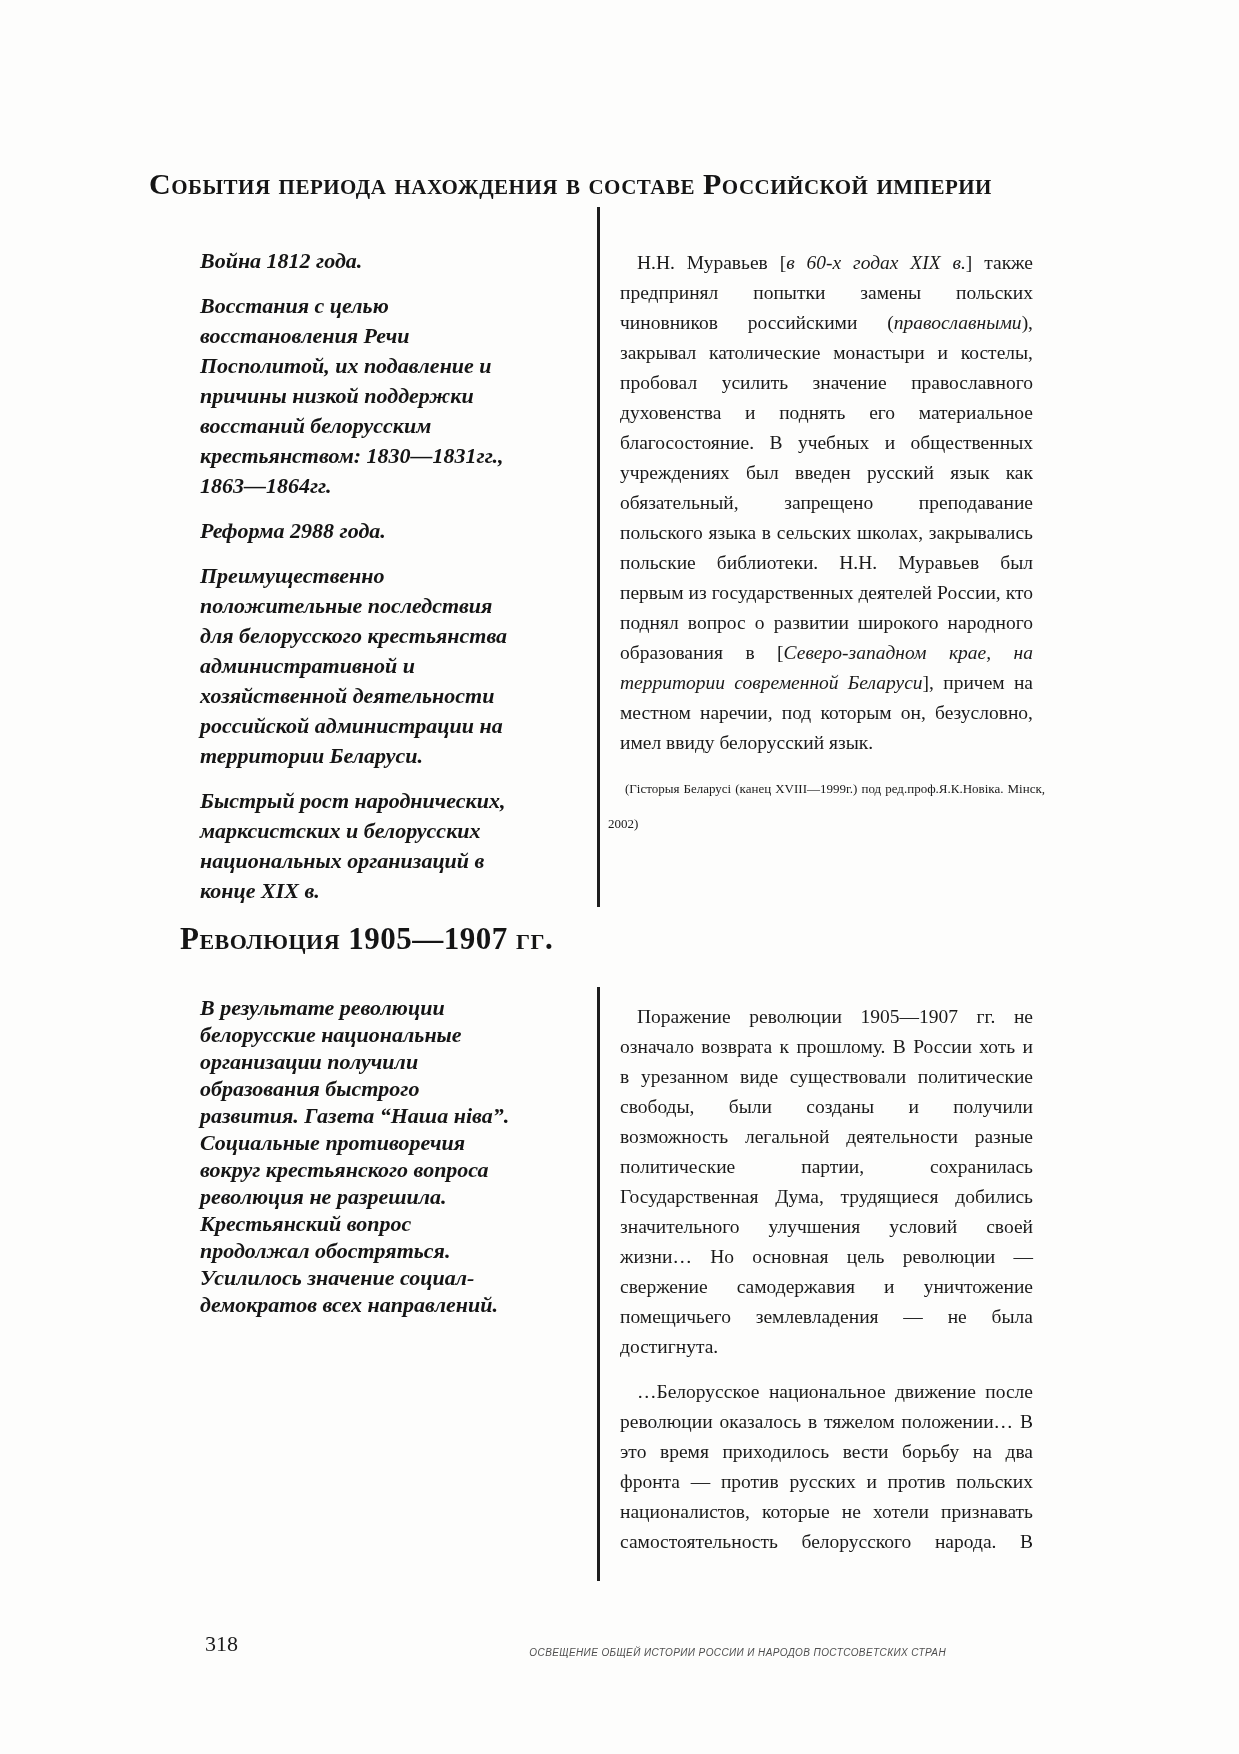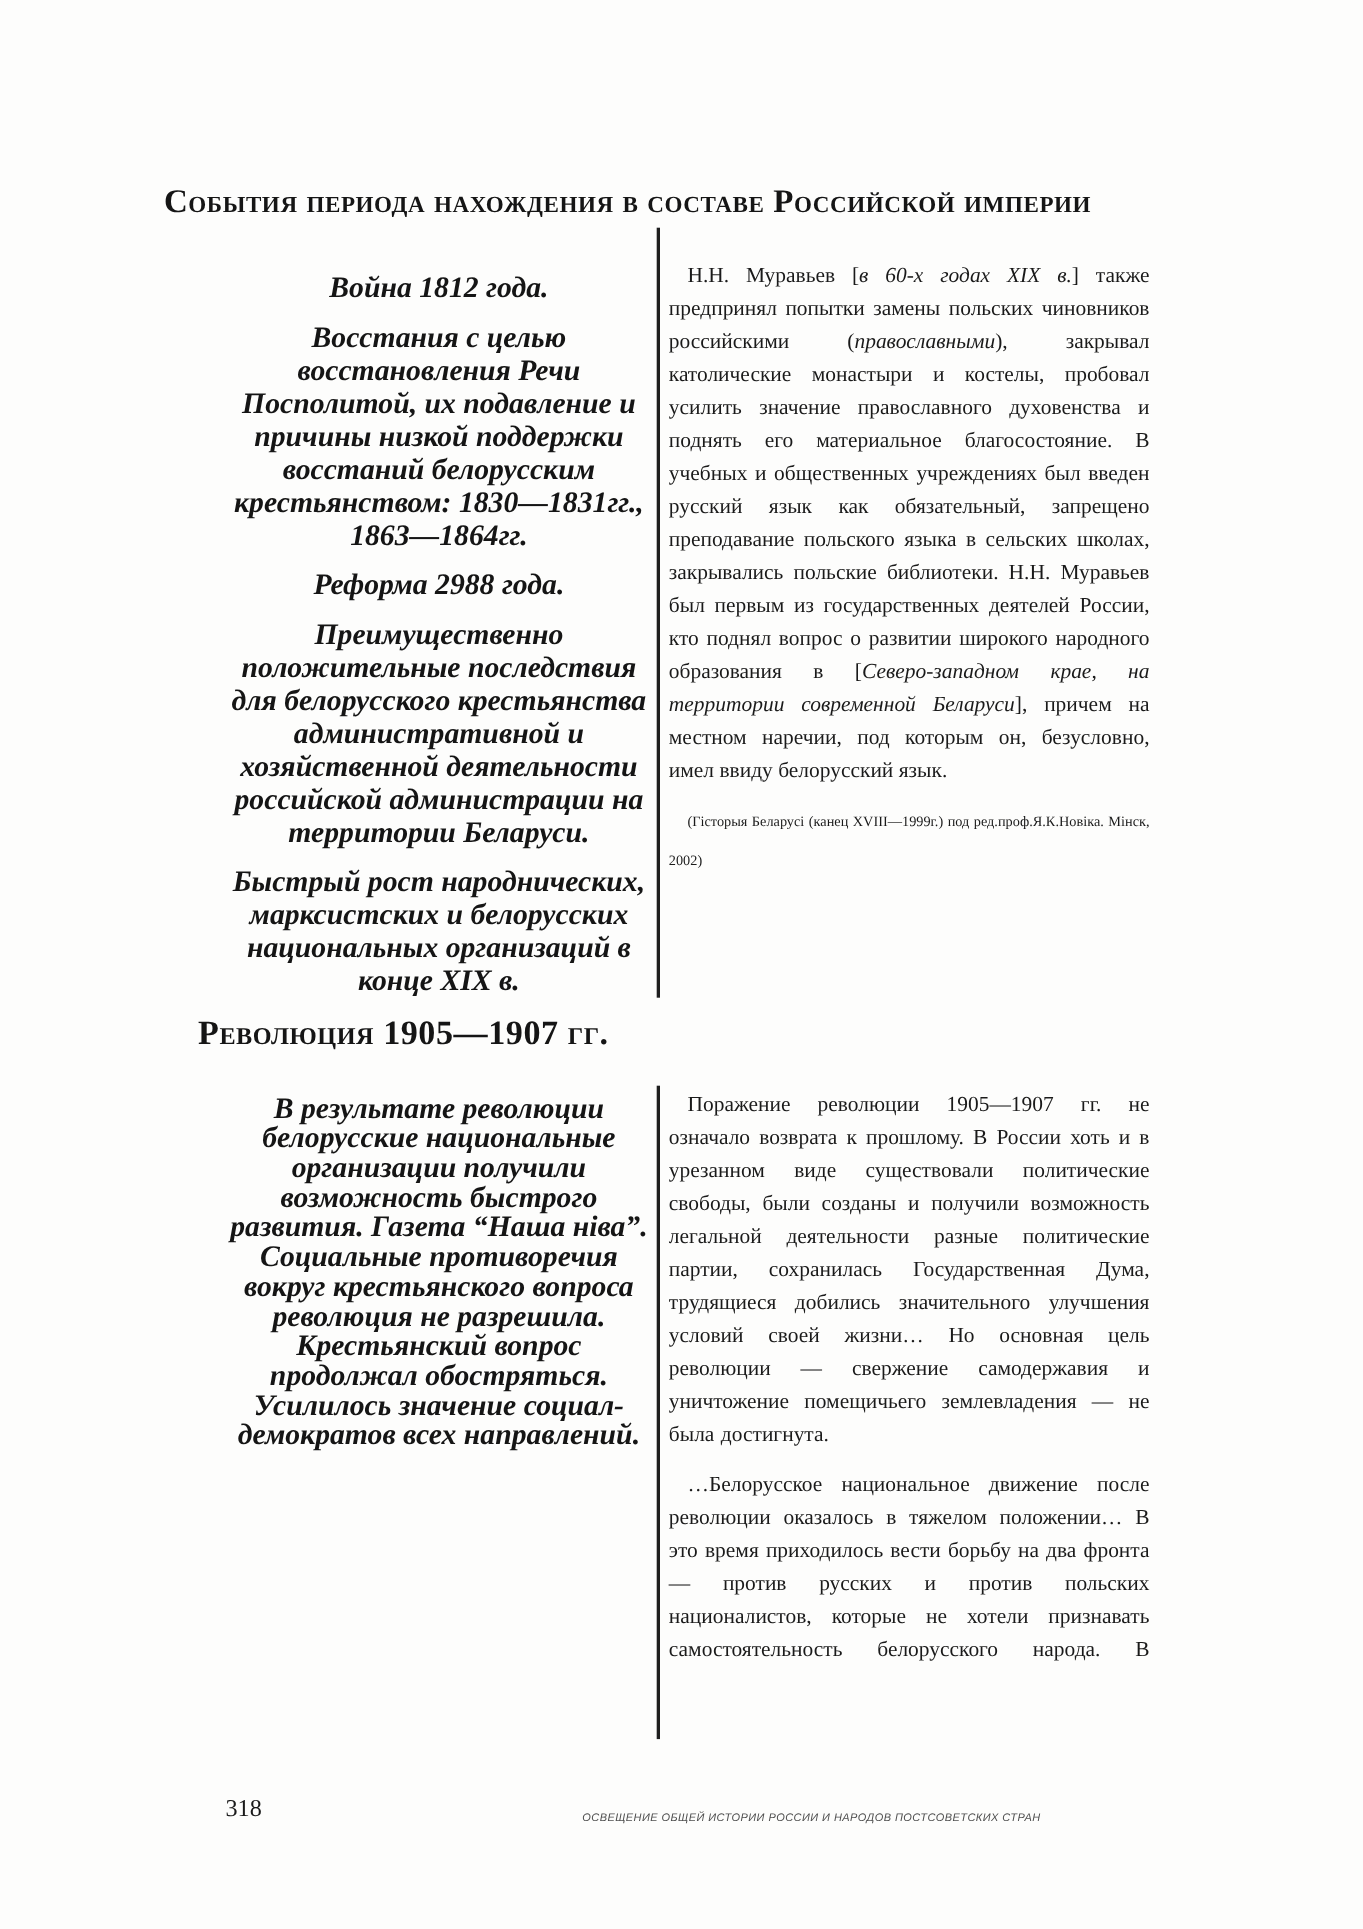--- a/index.html
+++ b/index.html
@@ -18,40 +18,39 @@
     font-variant: small-caps; letter-spacing: 0.5px;
     color: var(--heading, #151515);
   }
 
   .col-left { position: absolute; left: 200px; width: 398px; }
   .col-left-1 { top: 246px; }
   .col-left-2 { top: 994px; }
   .key-point {
     margin: 0 0 15px 0;
     font-weight: 700; font-style: italic;
-    font-size: 27px; line-height: 30px;
+    font-size: 22px; line-height: 30px;
     white-space: pre-line;
     color: var(--heading, #151515);
-    text-align: center;
   }
   .key-point:last-child { margin-bottom: 0; }
   .col-left-2 .key-point { line-height: 27px; margin: 0; }
 
   .divider {
     position: absolute; left: 597px; width: 3px;
     background: var(--divider, #1e1e1e);
   }
   .divider-1 { top: 207px; height: 700px; }
   .divider-2 { top: 987px; height: 594px; }
 
   .col-right { position: absolute; left: 608px; width: 437px; }
   .col-right-1 { top: 236px; }
   .col-right-2 { top: 990px; }
   .body-par {
-    margin: 0;
+    margin: 12px;
     font-size: 19.5px; line-height: 30px;
     text-align: justify;
   }
   .col-right-2 .body-par { word-spacing: 1px; }
   .col-right-2 .body-par + .body-par { margin-top: 15px; }
   .indent { text-indent: 17px; }
   .force-last { text-align-last: justify; }
   .citation {
     margin: 13px 0 0 0;
     font-size: 13px; line-height: 35px;
@@ -115,21 +114,21 @@
     <p class="body-par indent"><span>Н.Н. Муравьев [</span><span class="it">в 60-х годах XIX в.</span><span>] также предпринял попытки замены польских чиновников российскими (</span><span class="it">православными</span><span>), закрывал католические монастыри и костелы, пробовал усилить значение православного духовенства и поднять его материальное благосостояние. В учебных и общественных учреждениях был введен русский язык как обязательный, запрещено преподавание польского языка в сельских школах, закрывались польские библиотеки. Н.Н. Муравьев был первым из государственных деятелей России, кто поднял вопрос о развитии широкого народного образования в [</span><span class="it">Северо-западном крае, на территории современной Беларуси</span><span>], причем на местном наречии, под которым он, безусловно, имел ввиду белорусский язык.</span></p>
     <p class="citation indent">(Гісторыя Беларусі (канец XVIII—1999г.) под ред.проф.Я.К.Новіка. Мінск, 2002)</p>
   </div>
 
   <h2 class="section-heading">Революция 1905—1907 гг.</h2>
 
   <div class="col-left col-left-2">
     <p class="key-point">В результате революции
 белорусские национальные
 организации получили
-возможность быстрого
+образования быстрого
 развития. Газета “Наша ніва”.
 Социальные противоречия
 вокруг крестьянского вопроса
 революция не разрешила.
 Крестьянский вопрос
 продолжал обостряться.
 Усилилось значение социал-
 демократов всех направлений.</p>
   </div>
 

